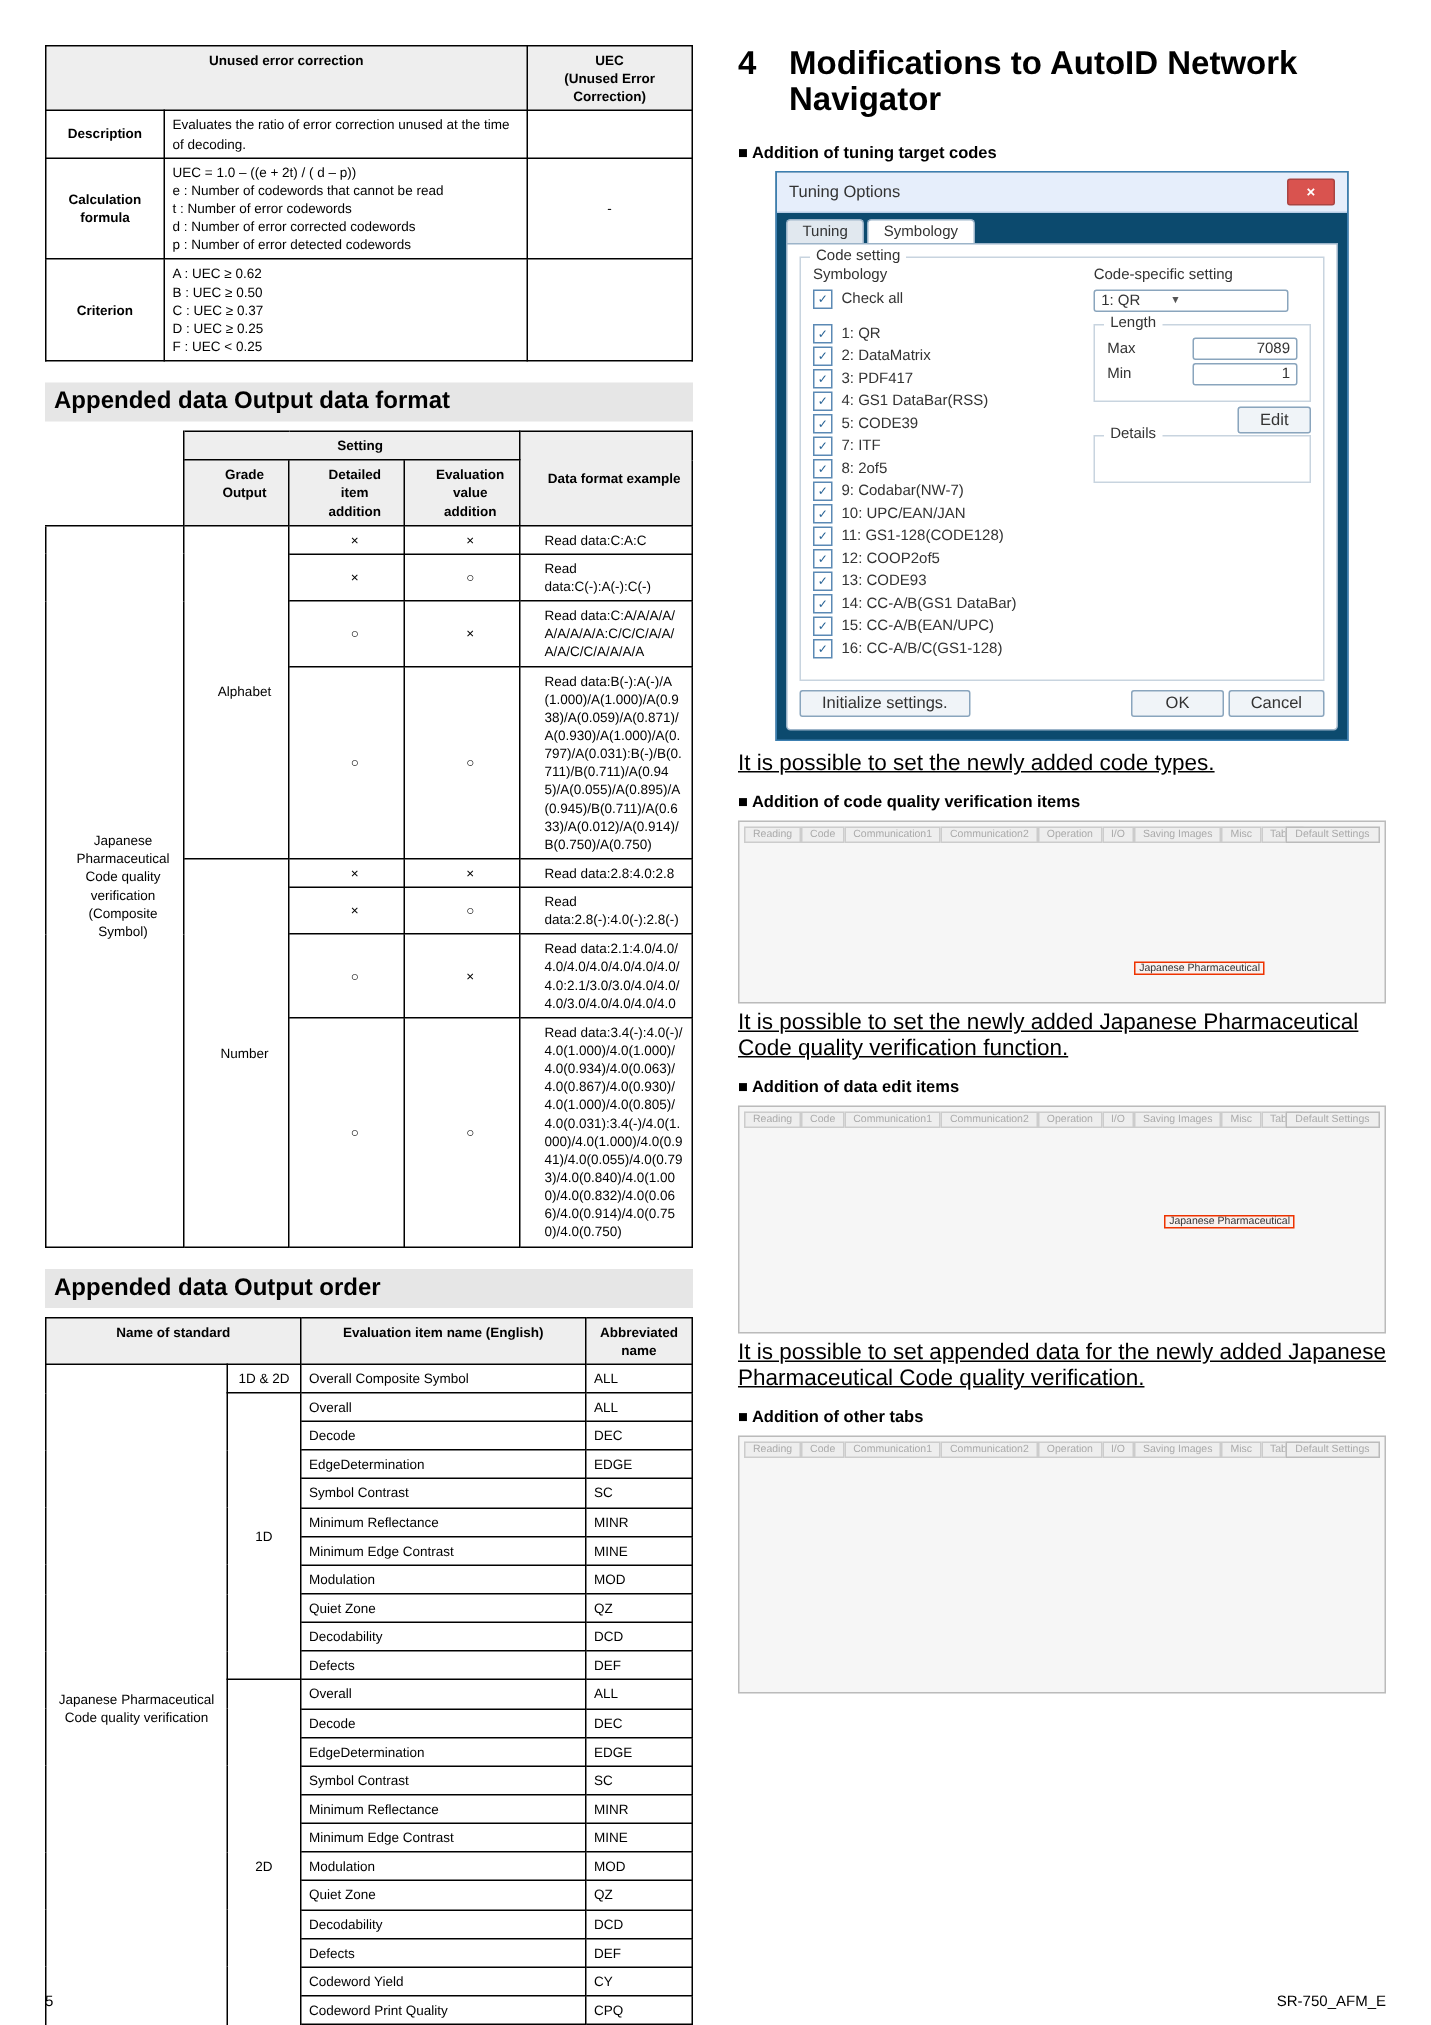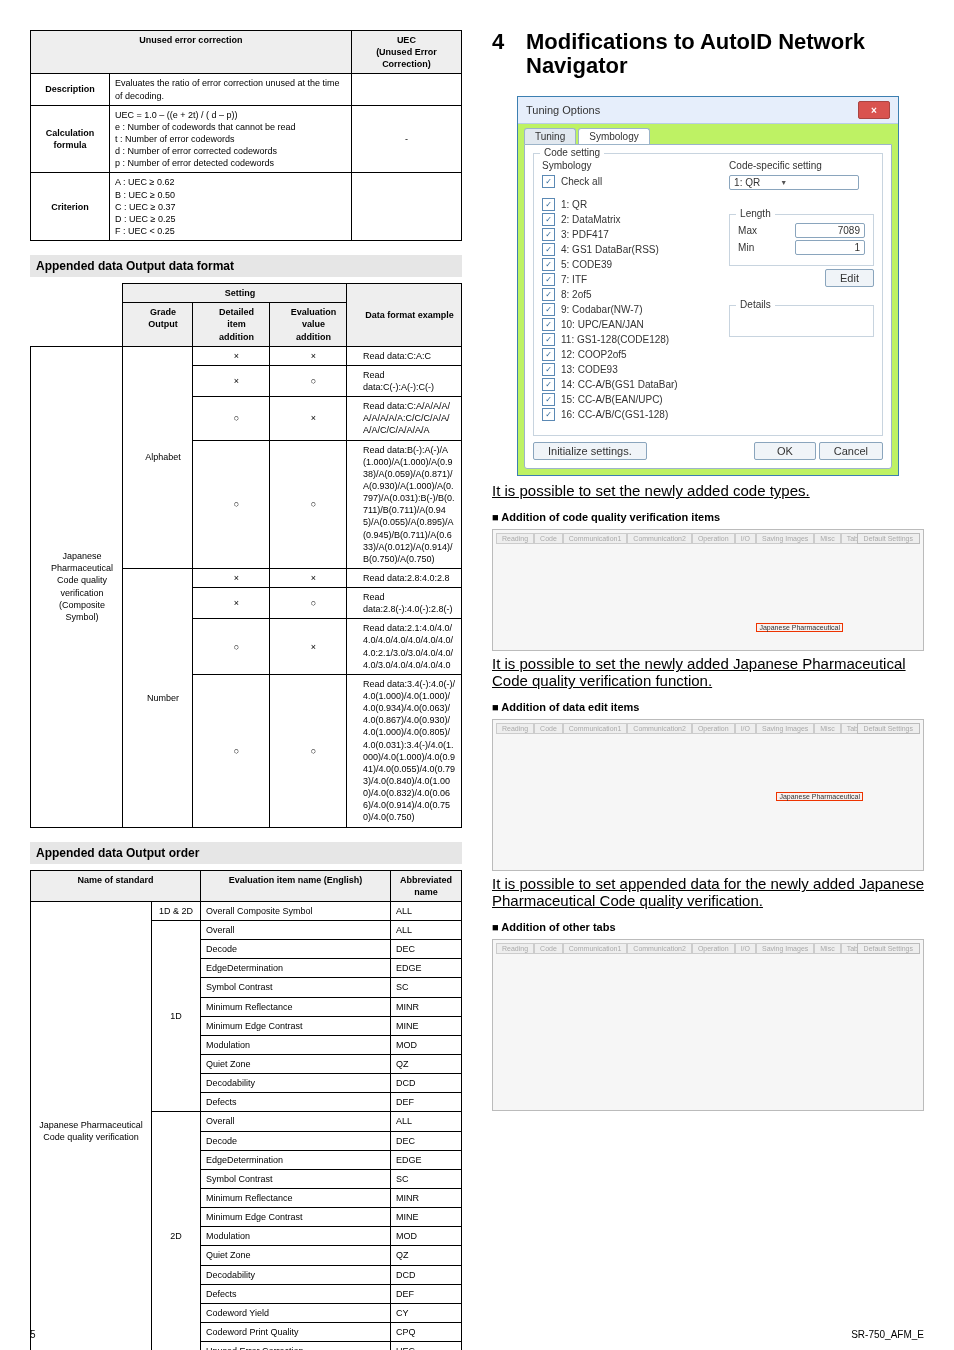--- a/index.html
+++ b/index.html
@@ -16,42 +16,42 @@
   .col-left { width: 440px; }
   .col-right { width: 440px; }
 
   table { border-collapse: collapse; width: 100%; margin-bottom: 14px; }
   th, td { border: 1px solid #000; padding: 3px 5px; vertical-align: top; line-height: 1.35; }
   th { background: #eee; font-weight: bold; text-align: center; }
 
   .section-head {
     background: #e6e6e6;
     font-weight: bold;
-    font-size: 12px;
+    font-size: 16px;
     padding: 4px 6px;
     margin: 6px 0 6px;
   }
 
   .tbl-uec th, .tbl-uec td { font-size: 9px; }
   .tbl-uec .c-desc { width: 68px; font-weight: bold; text-align:center; }
   .tbl-uec .center { text-align: center; vertical-align: middle; }
 
   .tbl-setting th, .tbl-setting td { font-size: 9px; padding-left: 16px; }
   .tbl-setting .vcentered { text-align: center; vertical-align: middle; }
 
   .tbl-order th, .tbl-order td { font-size: 9px; }
   .tbl-order .vcentered { text-align: center; vertical-align: middle; }
 
   h2.big { font-size: 22px; font-weight: bold; margin: 0 0 18px 0; display:flex; gap:14px; line-height:1.1;}
   h2.big .num { min-width: 20px; }
   .subhead { font-weight: bold; font-size: 11px; margin: 12px 0 6px; }
   .caption { font-size: 15px; margin: 3px 0 10px; text-decoration: underline; }
 
   .screenshot-tuning {
-    border: 1px solid #3c7fb1; width: 380px; background:#bef264;
+    border: 1px solid #3c7fb1; width: 380px; background:#0c4a6e;
     font-family: "Segoe UI", Tahoma, sans-serif; font-size: 10px; color:#333;
     margin: 0 auto 6px;
   }
   .titlebar { background:#e6eefb; border-bottom:1px solid #b9cde5; padding:4px 8px; font-size:11px; display:flex; justify-content:space-between; align-items:center;}
   .closebtn { width:30px; height:16px; background:#d9534f; border-radius:2px; border:1px solid #a94442; display:flex;align-items:center;justify-content:center;color:#fff;font-weight:bold;font-size:10px;}
   .tabstrip { display:flex; gap:2px; margin:4px 6px 0; font-size:10px;}
   .tabstrip .tab { border:1px solid #9cb4c9; border-bottom:none; padding:2px 10px; background:#fff; border-radius:3px 3px 0 0;}
   .tabstrip .tab.inactive { background:#e1e8ef; }
   .tun-body { background:#fff; border:1px solid #9cb4c9; border-radius:0 0 3px 3px; margin:0 6px 6px; padding:8px; }
   .fieldset { border:1px solid #c8d4df; padding:6px 8px 8px; margin-bottom:6px; position:relative;}
@@ -293,20 +293,21 @@
 
 </div>
 
 <div class="col-right">
 
   <h2 class="big">
     <span class="num">4</span>
     <span>Modifications to AutoID Network Navigator</span>
   </h2>
 
+  <div class="subhead">■ Addition of tuning target codes</div>
 
   <div class="screenshot-tuning">
     <div class="titlebar">
       <span>Tuning Options</span>
       <span class="closebtn">×</span>
     </div>
     <div class="tabstrip">
       <span class="tab inactive">Tuning</span>
       <span class="tab">Symbology</span>
     </div>
@@ -384,33 +385,33 @@
                     <span>16: CC-A/B/C(GS1-128)</span>
                   </div>
                 </div>
             </div>
           </div>
           <div class="tun-right">
             <div style="font-size:10px;margin-bottom:4px;">Code-specific setting</div>
             <div class="select" style="width:120px;">
                 <span>1: QR</span>
               </div>
-            <div class="fieldset" style="margin-top:24px;">
+            <div class="fieldset" style="margin-top:8px;">
               <span class="legend">Length</span>
               <div class="row" style="justify-content:space-between;">
                   <span>Max</span>
                   <span class="inputbox" style="width:60px;text-align:right;">7089</span>
                 </div>
               <div class="row" style="justify-content:space-between;">
                   <span>Min</span>
                   <span class="inputbox" style="width:60px;text-align:right;">1</span>
                 </div>
             </div>
             <div style="text-align:right;margin-top:6px;"><span class="btn">Edit</span></div>
-            <div class="fieldset" style="margin-top:21px;">
+            <div class="fieldset" style="margin-top:4px;">
                 <span class="legend">Details</span>
                 <div style="height:16px;"></div>
               </div>
           </div>
         </div>
       </div>
       <div style="display:flex;justify-content:space-between;align-items:center;margin-top:4px;">
         <span class="btn">Initialize settings.</span>
         <span>
           <span class="btn" style="padding:2px 22px;">OK</span>

